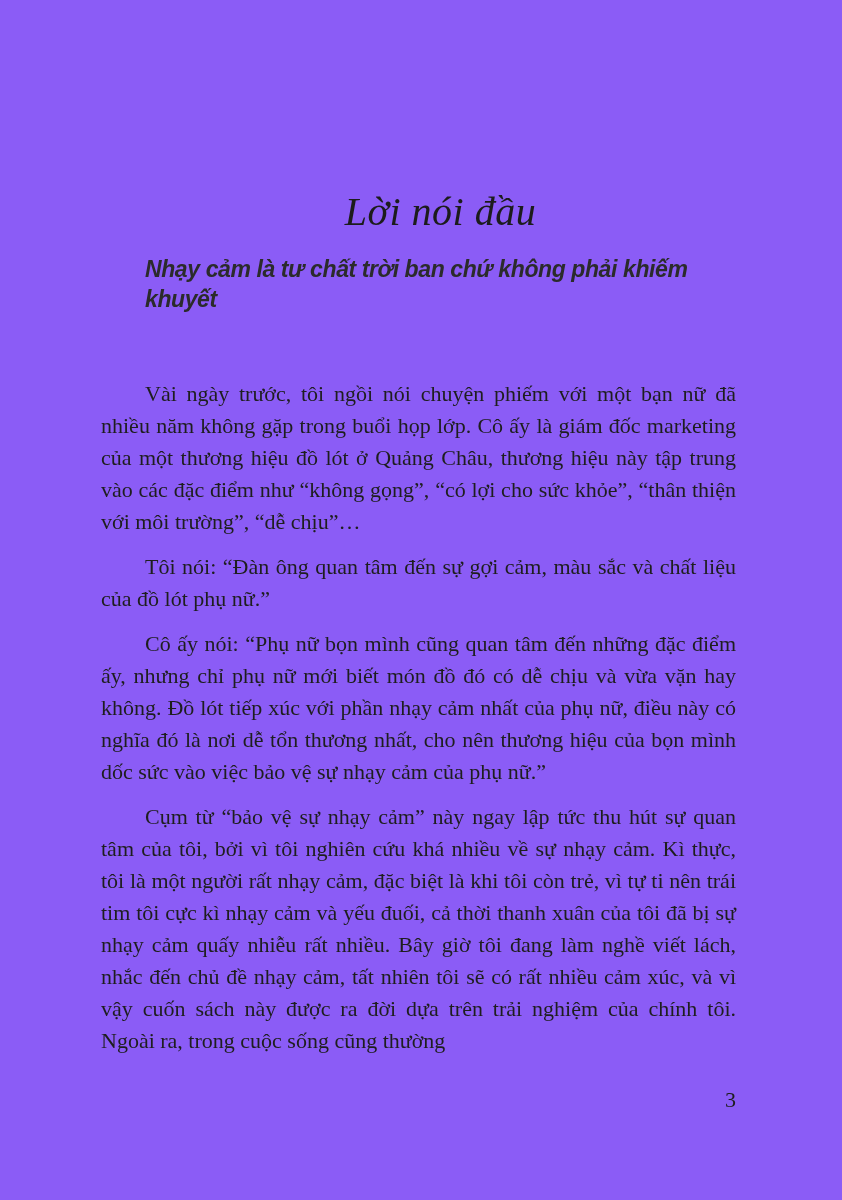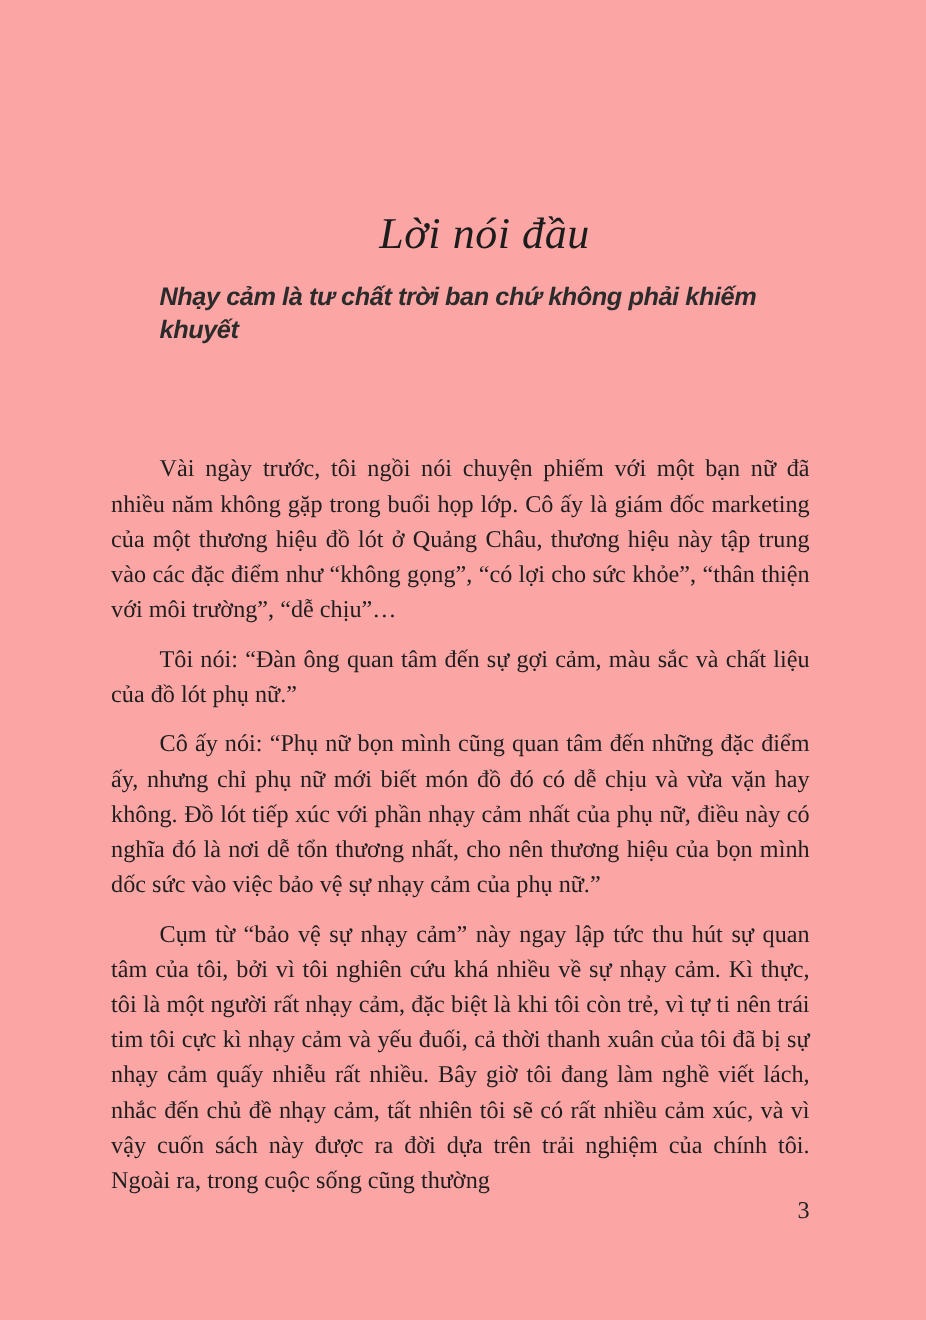--- a/index.html
+++ b/index.html
@@ -4,21 +4,21 @@
 <style>
   html, body {
     margin: 0;
     padding: 0;
     background: #ffffff;
   }
   .page {
     position: relative;
     width: 842px;
     height: 1200px;
-    background: #fca5a5;
+    background: #8b5cf6;
     box-sizing: border-box;
     padding: 0 106px 0 101px;
     overflow: hidden;
     font-family: "Liberation Serif", "DejaVu Serif", serif;
     color: #1e1e1e;
   }
   .chapter-title {
     margin: 186px 0 0 44px;
     text-align: center;
     font-family: "Liberation Serif", "DejaVu Serif", serif;
@@ -33,21 +33,21 @@
     margin: 16px 0 0 44px;
     font-family: "Liberation Sans", "DejaVu Sans", sans-serif;
     font-style: italic;
     font-weight: 700;
     font-size: 23px;
     line-height: 30px;
     letter-spacing: -0.4px;
     color: #2b2b2b;
   }
   .body-text {
-    margin-top: 96px;
+    margin-top: 64px;
     font-size: 22px;
     line-height: 32px;
     text-align: justify;
     color: #1e1e1e;
   }
   .body-text p {
     margin: 0 0 13px 0;
     text-indent: 44px;
   }
   .page-number {

